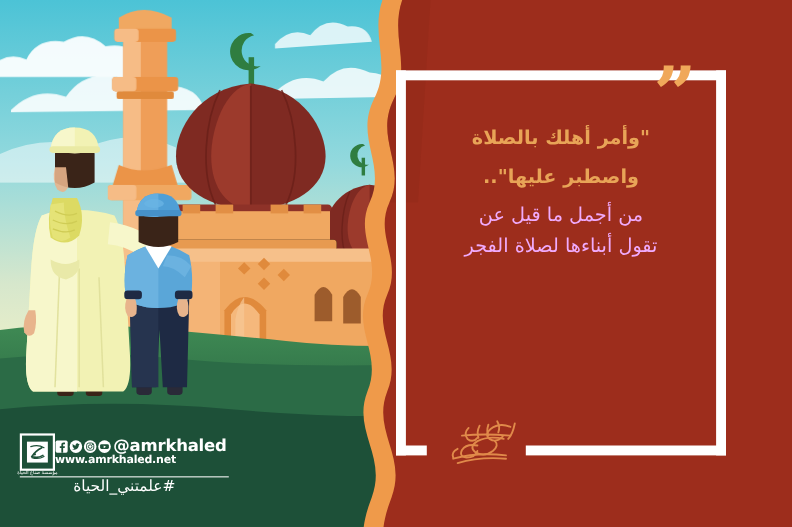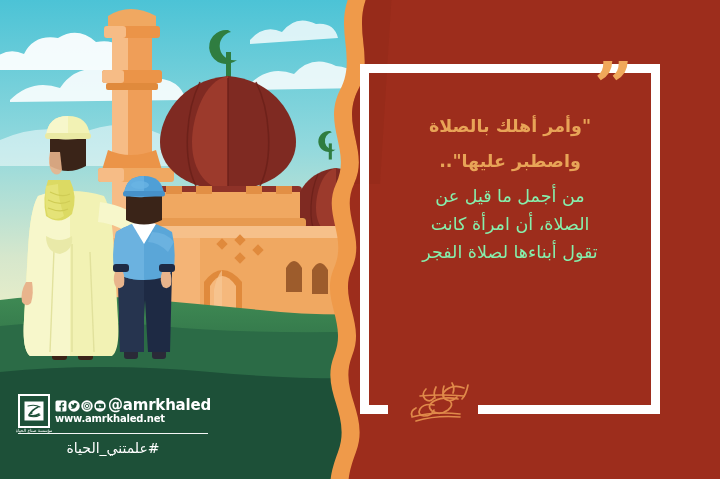--- a/index.html
+++ b/index.html
@@ -47,34 +47,34 @@
   }
   .verse{
     color:#e8a457;
     font-size:17.5px;
     font-weight:700;
     line-height:1.65;
     letter-spacing:0px;
     margin:0 0 6px 0;
   }
   .body-line{
-    color:#86efac;
+    color:#f0abfc;
     font-size:17.5px;
     font-weight:400;
     line-height:1.62;
     margin:0;
     white-space:nowrap;
   }
 
   
   #signature{position:absolute;left:396px;top:380px;width:86px;height:42px;}
 
   
   #footer-block{position:absolute;left:18px;top:394px;width:190px;}
-  #logo-row{display:flex;align-items:center;gap:5px;}
+  #logo-row{display:flex;align-items:center;}
   #logo-mark{
     width:32px;height:34px;
     border:2.2px solid #ffffff;
     box-sizing:border-box;
     display:flex;align-items:center;justify-content:center;
     flex:0 0 auto;
     position:relative;
   }
   #logo-mark svg{display:block;}
   #logo-sub{
@@ -85,21 +85,21 @@
   #social-line{display:flex;align-items:center;gap:1px;}
   .sicon{width:12px;height:12px;flex:0 0 auto;}
   #handle-text{
     color:#ffffff;font-size:15px;font-weight:700;letter-spacing:-.2px;
     margin-left:1px;
   }
   #site-text{color:#ffffff;font-size:10px;font-weight:700;letter-spacing:-.2px;}
   #rule{height:1.3px;background:#ffffff;margin:5px 0 0 0;width:190px;opacity:.95;}
   #hashtag{
     color:#ffffff;font-size:14px;direction:rtl;text-align:center;
-    width:190px;margin-top:6px;letter-spacing:0px;
+    width:190px;letter-spacing:0px;
   }
 </style>
 </head>
 <body>
 
 <div id="card">
 
   <div id="illus">
     <svg width="420" height="479" viewBox="0 0 420 479" xmlns="http://www.w3.org/2000/svg">
       <defs>
@@ -329,21 +329,20 @@
   <div class="frame-seg" id="frame-right"></div>
   <div class="frame-seg" id="frame-bot-l"></div>
   <div class="frame-seg" id="frame-bot-r"></div>
 
   <div id="quote-mark">”</div>
 
   <div id="quote-body">
     <p class="verse">"وأمر أهلك بالصلاة</p>
     <p class="verse">واصطبر عليها"..</p>
     <p class="body-line">من أجمل ما قيل عن</p>
-    <p class="body-line">الصلاة، أن امرأة كانت</p>
     <p class="body-line">تقول أبناءها لصلاة الفجر</p>
   </div>
 
   <svg id="signature" viewBox="0 0 86 42" xmlns="http://www.w3.org/2000/svg">
     <title>عمرو خالد</title>
     <g fill="none" stroke="#e08a4a" stroke-width="1.7" stroke-linecap="round" stroke-linejoin="round">
       <path d="M68 8 q-10 -4 -18 2 q-6 5 -1 9 q6 4 12 -2"></path>
       <path d="M72 5 q-2 10 -6 14"></path>
       <path d="M56 3 q3 5 1 10"></path>
       <path d="M48 6 q-2 6 0 10"></path>

